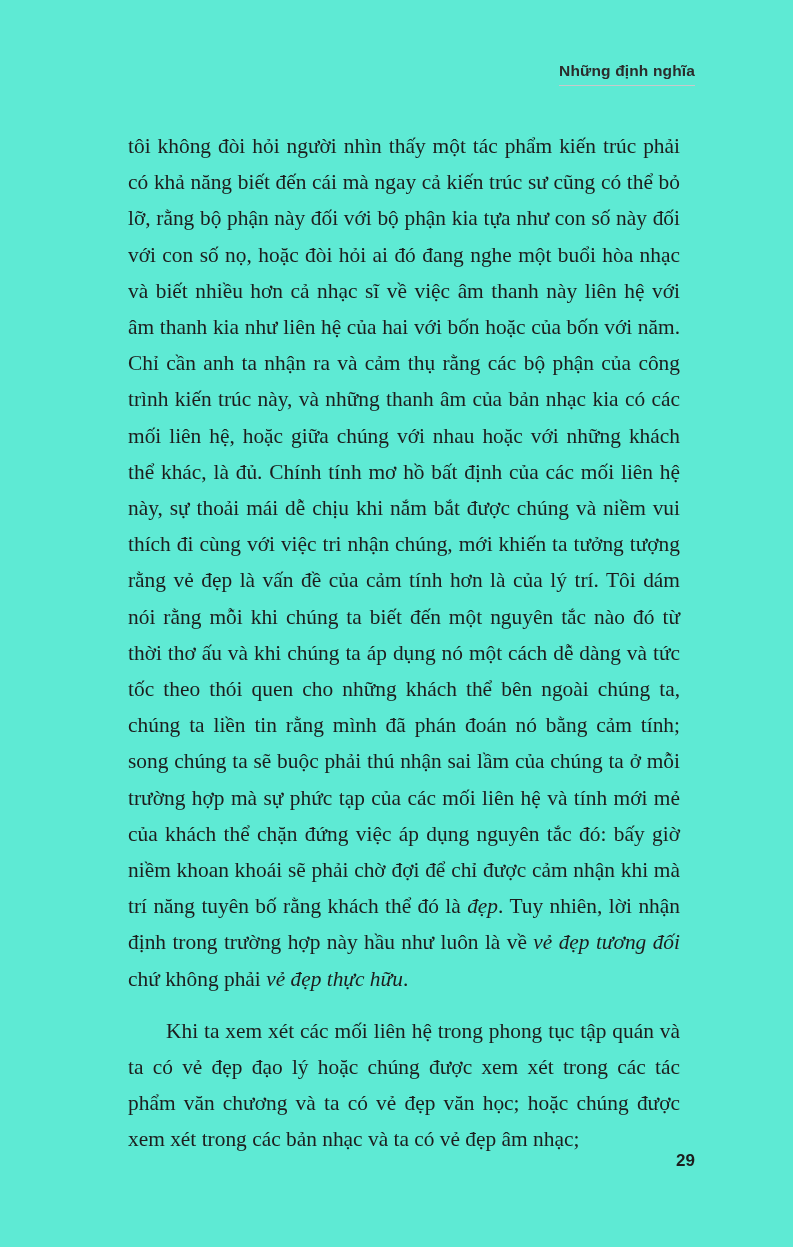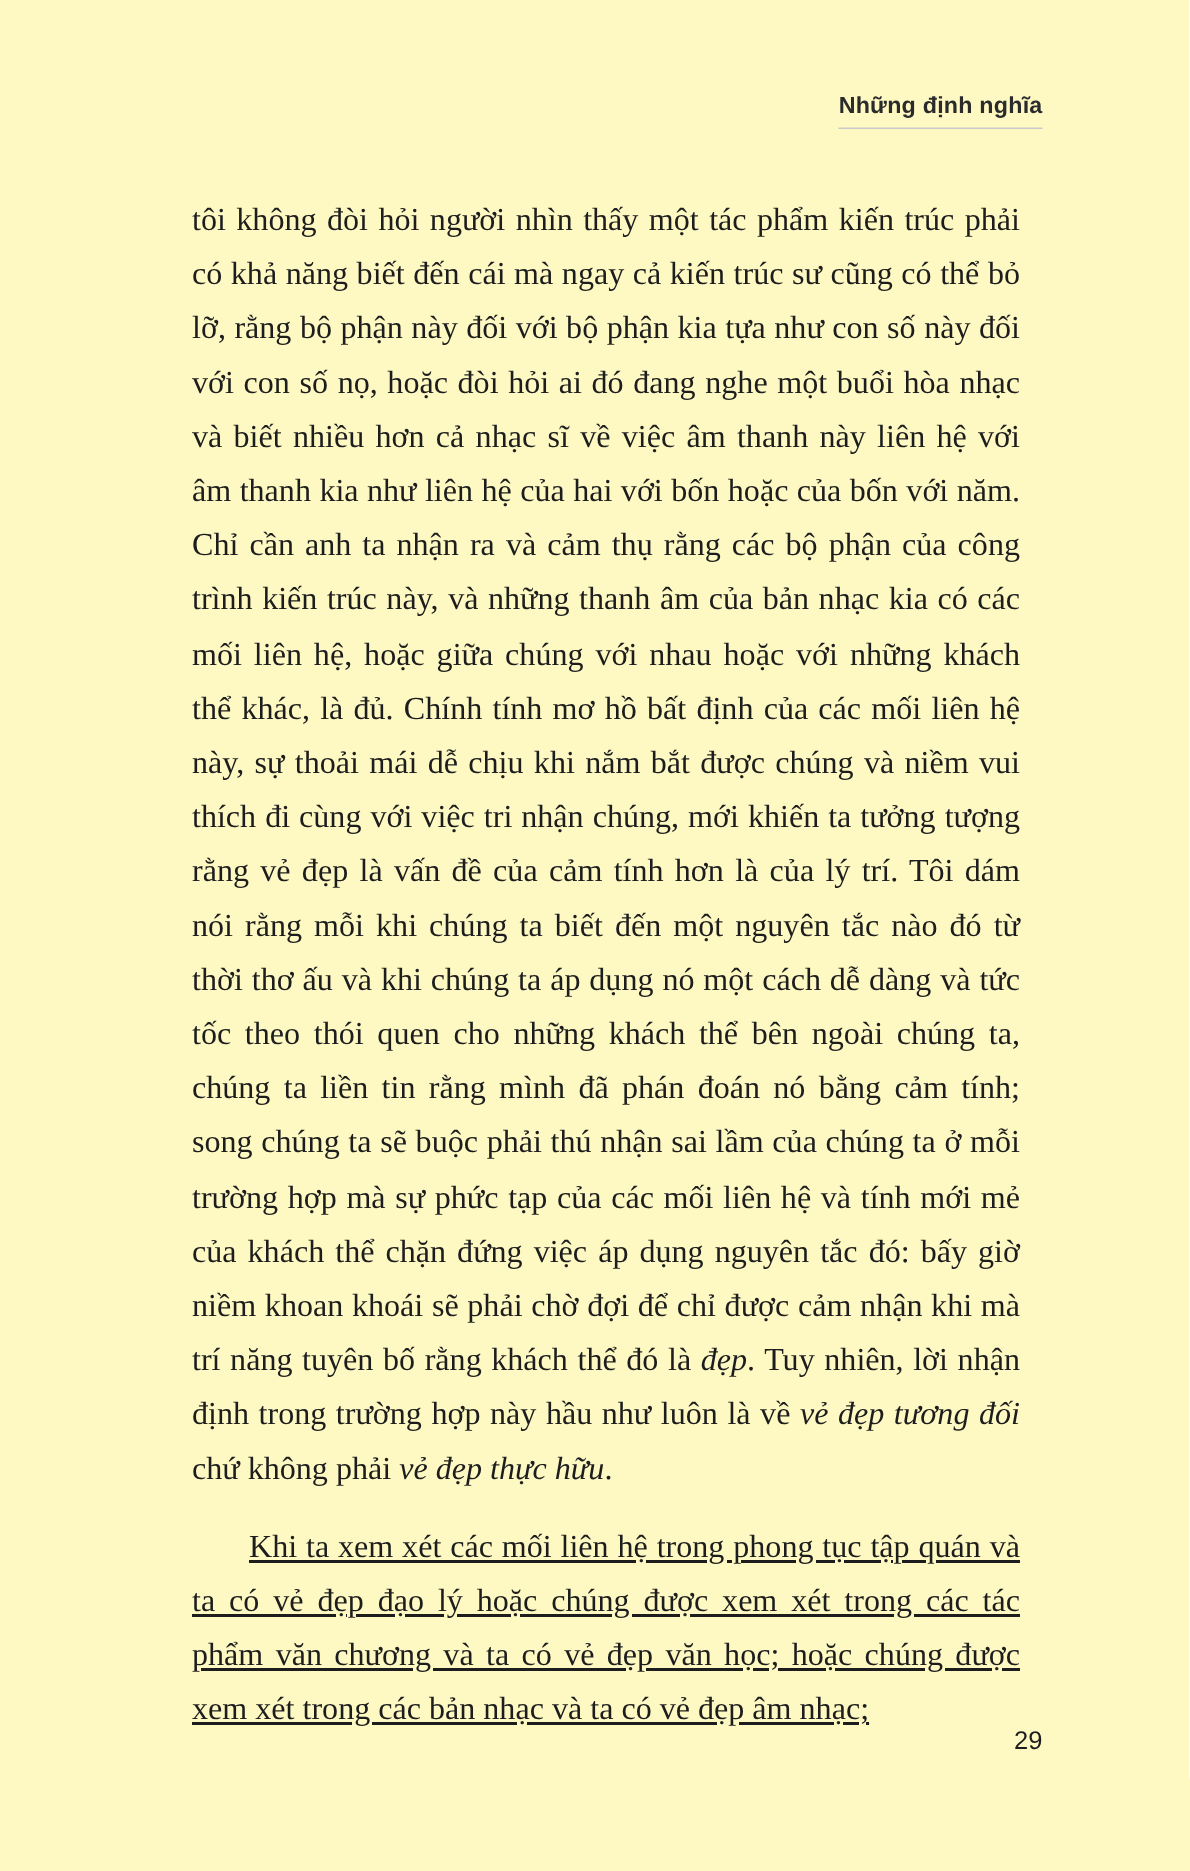--- a/index.html
+++ b/index.html
@@ -4,21 +4,21 @@
 <style>
   html, body {
     margin: 0;
     padding: 0;
     background: #ffffff;
   }
   .page {
     position: relative;
     width: 793px;
     height: 1247px;
-    background: #fef9c3;
+    background: #5eead4;
     overflow: hidden;
     box-sizing: border-box;
   }
   
   .running-head {
     position: absolute;
     top: 62px;
     right: 98px;
     font-family: "Liberation Sans", sans-serif;
     font-size: 15.5px;
@@ -42,30 +42,30 @@
     line-height: 36.2px;
     color: #1d1d1d;
     text-align: justify;
     text-justify: inter-word;
     margin: 16px;
     hyphens: none;
     -webkit-hyphens: none;
   }
   .para.first { text-indent: 0; }
   .para.indent { text-indent: 38px; }
-  .para + .para { margin-top: 0; text-decoration: underline; }
+  .para + .para { margin-top: 0; }
   .it { font-style: italic; }
   
   .folio {
     position: absolute;
     right: 98px;
     top: 1151px;
     font-family: "Liberation Sans", sans-serif;
     font-size: 17px;
-    font-weight: 400;
+    font-weight: 700;
     color: #1d1d1d;
   }
 </style>
 </head>
 <body>
 
 <div class="page">
 
   <div class="running-head">Những định nghĩa</div>
 

